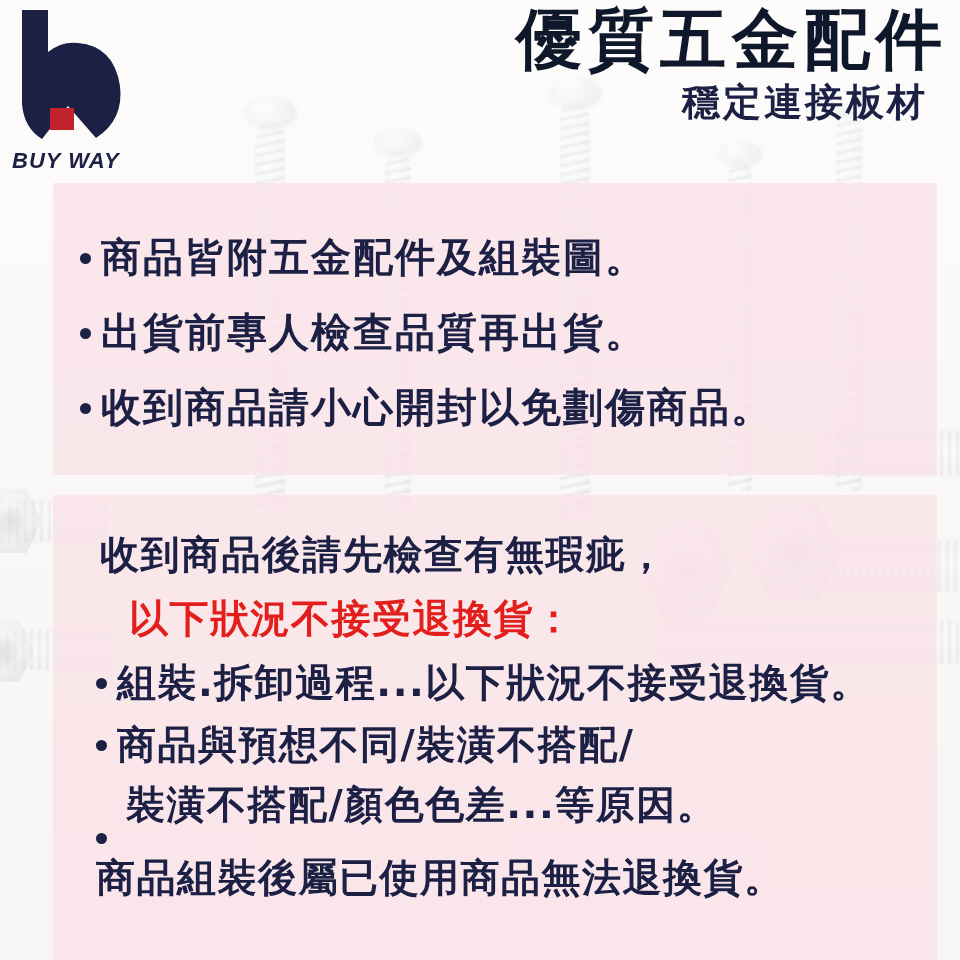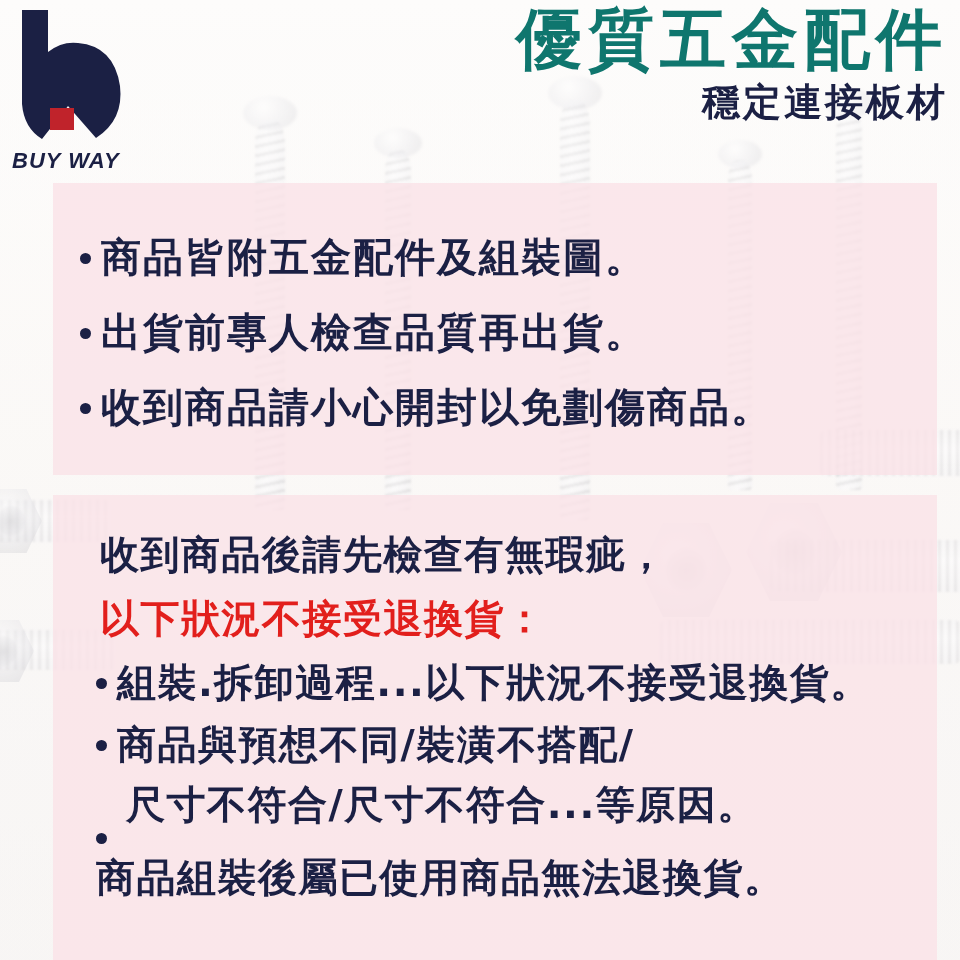--- a/index.html
+++ b/index.html
@@ -150,26 +150,26 @@
     top: 6px;
     text-align: right;
     width: 560px;
   }
   .title-main {
     font-family: "DejaVu Sans", "Liberation Sans", sans-serif;
     font-size: 66px;
     font-weight: 700;
     line-height: 1.02;
     letter-spacing: 6px;
-    color: #0f766e;
+    color: #0f172a;
     white-space: nowrap;
   }
   .title-sub {
     margin-top: 4px;
-    margin-right: 0;
+    margin-right: 20px;
     font-family: "DejaVu Sans", "Liberation Sans", sans-serif;
     font-size: 38px;
     font-weight: 700;
     letter-spacing: 3px;
     color: #1b2044;
     white-space: nowrap;
   }
 
   
   .panel {
@@ -214,21 +214,21 @@
     height: 11px;
     min-width: 11px;
     border-radius: 50%;
     background: #1b2044;
     margin-right: 10px;
     position: relative;
     top: -7px;
   }
   .t1 { font-size: 40px; letter-spacing: 2px; }
   .t2 { font-size: 39px; letter-spacing: 1.5px; }
-  .red { color: #e21f1c; }
+  .red { color: #e21f1c; margin-left: 29px; }
 
   .l1 { left: 80px;  top: 230px; justify-content: space-between; }
   .l2 { left: 80px;  top: 305px; }
   .l3 { left: 80px;  top: 380px; }
 
   .l4 { left: 100px; top: 528px; }
   .l5 { left: 100px; top: 592px; }
   .l6 { left: 96px;  top: 656px; }
   .l7 { left: 96px;  top: 718px; }
   .l8 { left: 126px; top: 778px; }
@@ -309,21 +309,21 @@
 
     <div class="line bullet-line t2 l6">
       <span class="dot"></span>
       <span>組裝.拆卸過程...以下狀況不接受退換貨。</span>
     </div>
 
     <div class="line bullet-line t2 l7">
       <span class="dot"></span>
       <span>商品與預想不同/裝潢不搭配/</span>
     </div>
-    <div class="line t2 l8">尺寸不符合/尺寸不符合...等原因。</div>
+    <div class="line t2 l8">裝潢不搭配/顏色色差...等原因。</div>
 
     <div class="line bullet-line t2 l9">
       <span class="dot"></span>
       <span>商品組裝後屬已使用商品無法退換貨。</span>
     </div>
 
   </div>
 </div>
 
 </body></html>

